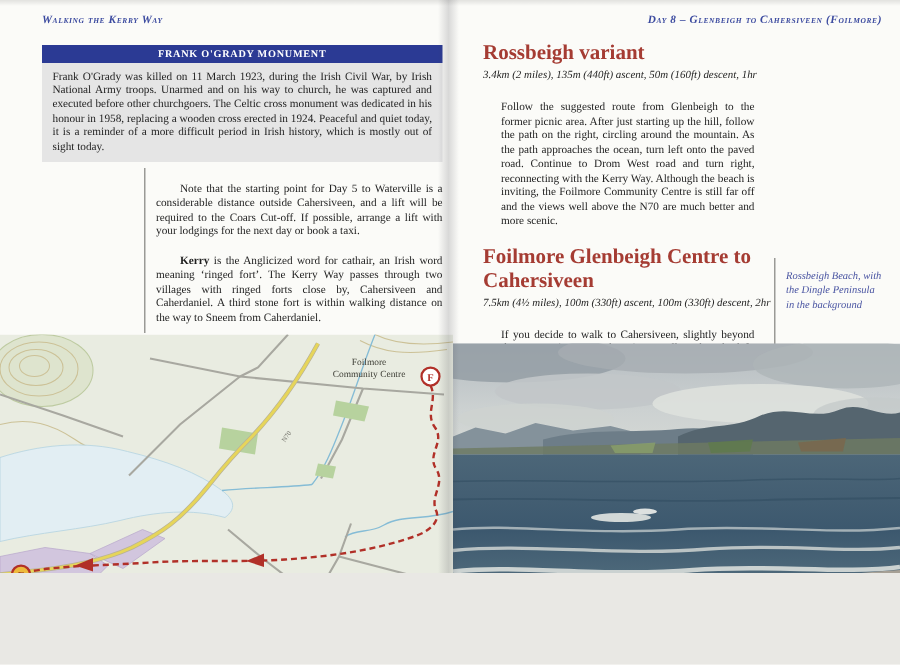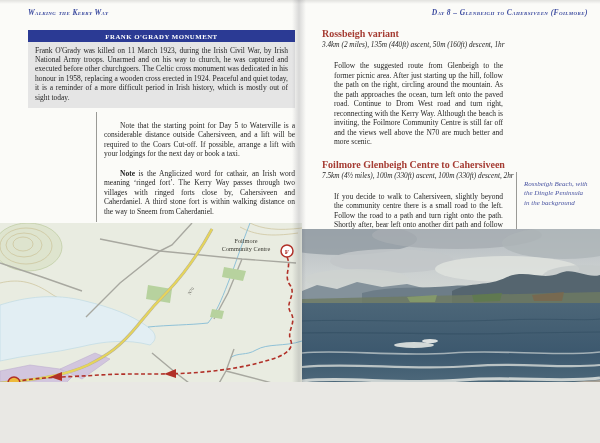--- a/index.html
+++ b/index.html
@@ -22,21 +22,21 @@
   #note-para{position:absolute;left:104px;top:113px;width:191px;font-size:7.5px;
              line-height:9.5px;text-align:justify;text-indent:16px;}
   #caher-para{position:absolute;left:104px;top:161px;width:191px;font-size:7.5px;
               line-height:9.5px;text-align:justify;text-indent:16px;}
   #caher-para b{font-weight:bold;}
   
   #map-wrap{position:absolute;left:0;top:223px;width:302px;height:220px;}
   #map-wrap svg{display:block;width:100%;height:100%;}
   
   #right-col{position:absolute;left:322px;top:28px;width:193px;}
-  .sec-head{font-size:10px;font-weight:bold;color:#a53c33;margin:0 0 1px;}
+  .sec-head{font-size:14px;font-weight:bold;color:#a53c33;margin:0 0 1px;}
   .sec-stats{font-size:7.3px;font-style:italic;line-height:9.2px;margin:0 0 1px;text-align:justify;}
   .sec-body{font-size:7.5px;line-height:9.5px;text-align:justify;margin:12px;}
   .sec + .sec{margin-top:8px;}
   #caption-vrule{left:516px;top:172px;height:60px;}
   #photo-caption{position:absolute;left:524px;top:180px;width:64px;font-size:7px;
                  line-height:9.4px;font-style:italic;color:#4a55a2;}
   
   #photo-wrap{position:absolute;left:302px;top:229px;width:298px;height:214px;}
   #photo-wrap svg{display:block;width:100%;height:100%;}
   
@@ -53,21 +53,21 @@
   <div id="runhead-left" class="runhead">Walking the Kerry Way</div>
   <div id="runhead-right" class="runhead">Day 8 – Glenbeigh to Cahersiveen (Foilmore)</div>
 
   <div id="monument-box">
     <div class="bar">FRANK O'GRADY MONUMENT</div>
     <div class="bod">Frank O'Grady was killed on 11 March 1923, during the Irish Civil War, by Irish National Army troops. Unarmed and on his way to church, he was captured and executed before other churchgoers. The Celtic cross monument was dedicated in his honour in 1958, replacing a wooden cross erected in 1924. Peaceful and quiet today, it is a reminder of a more difficult period in Irish history, which is mostly out of sight today.</div>
   </div>
 
   <div id="left-vrule" class="vrule"></div>
   <p id="note-para">Note that the starting point for Day 5 to Waterville is a considerable distance outside Cahersiveen, and a lift will be required to the Coars Cut-off. If possible, arrange a lift with your lodgings for the next day or book a taxi.</p>
-  <p id="caher-para"><b>Note</b><span> is the Anglicized word for cathair, an Irish word meaning ‘ringed fort’. The Kerry Way passes through two villages with ringed forts close by, Cahersiveen and Caherdaniel. A third stone fort is within walking distance on the way to Sneem from Caherdaniel.</span></p>
+  <p id="caher-para"><b>Kerry</b><span> is the Anglicized word for cathair, an Irish word meaning ‘ringed fort’. The Kerry Way passes through two villages with ringed forts close by, Cahersiveen and Caherdaniel. A third stone fort is within walking distance on the way to Sneem from Caherdaniel.</span></p>
 
   <div id="map-wrap">
     <svg viewBox="0 0 302 220" preserveAspectRatio="none">
       <rect x="0" y="0" width="302" height="220" fill="#e9ece1"></rect>
 
       <g fill="none" stroke="#c9bd8f" stroke-width="0.7" opacity="0.9">
         <ellipse cx="28" cy="24" rx="34" ry="24" fill="#dde4cd" stroke="#b9c79a"></ellipse>
         <ellipse cx="26" cy="23" rx="26" ry="18"></ellipse>
         <ellipse cx="24" cy="22" rx="18" ry="12"></ellipse>
         <ellipse cx="23" cy="21" rx="10" ry="7"></ellipse>

